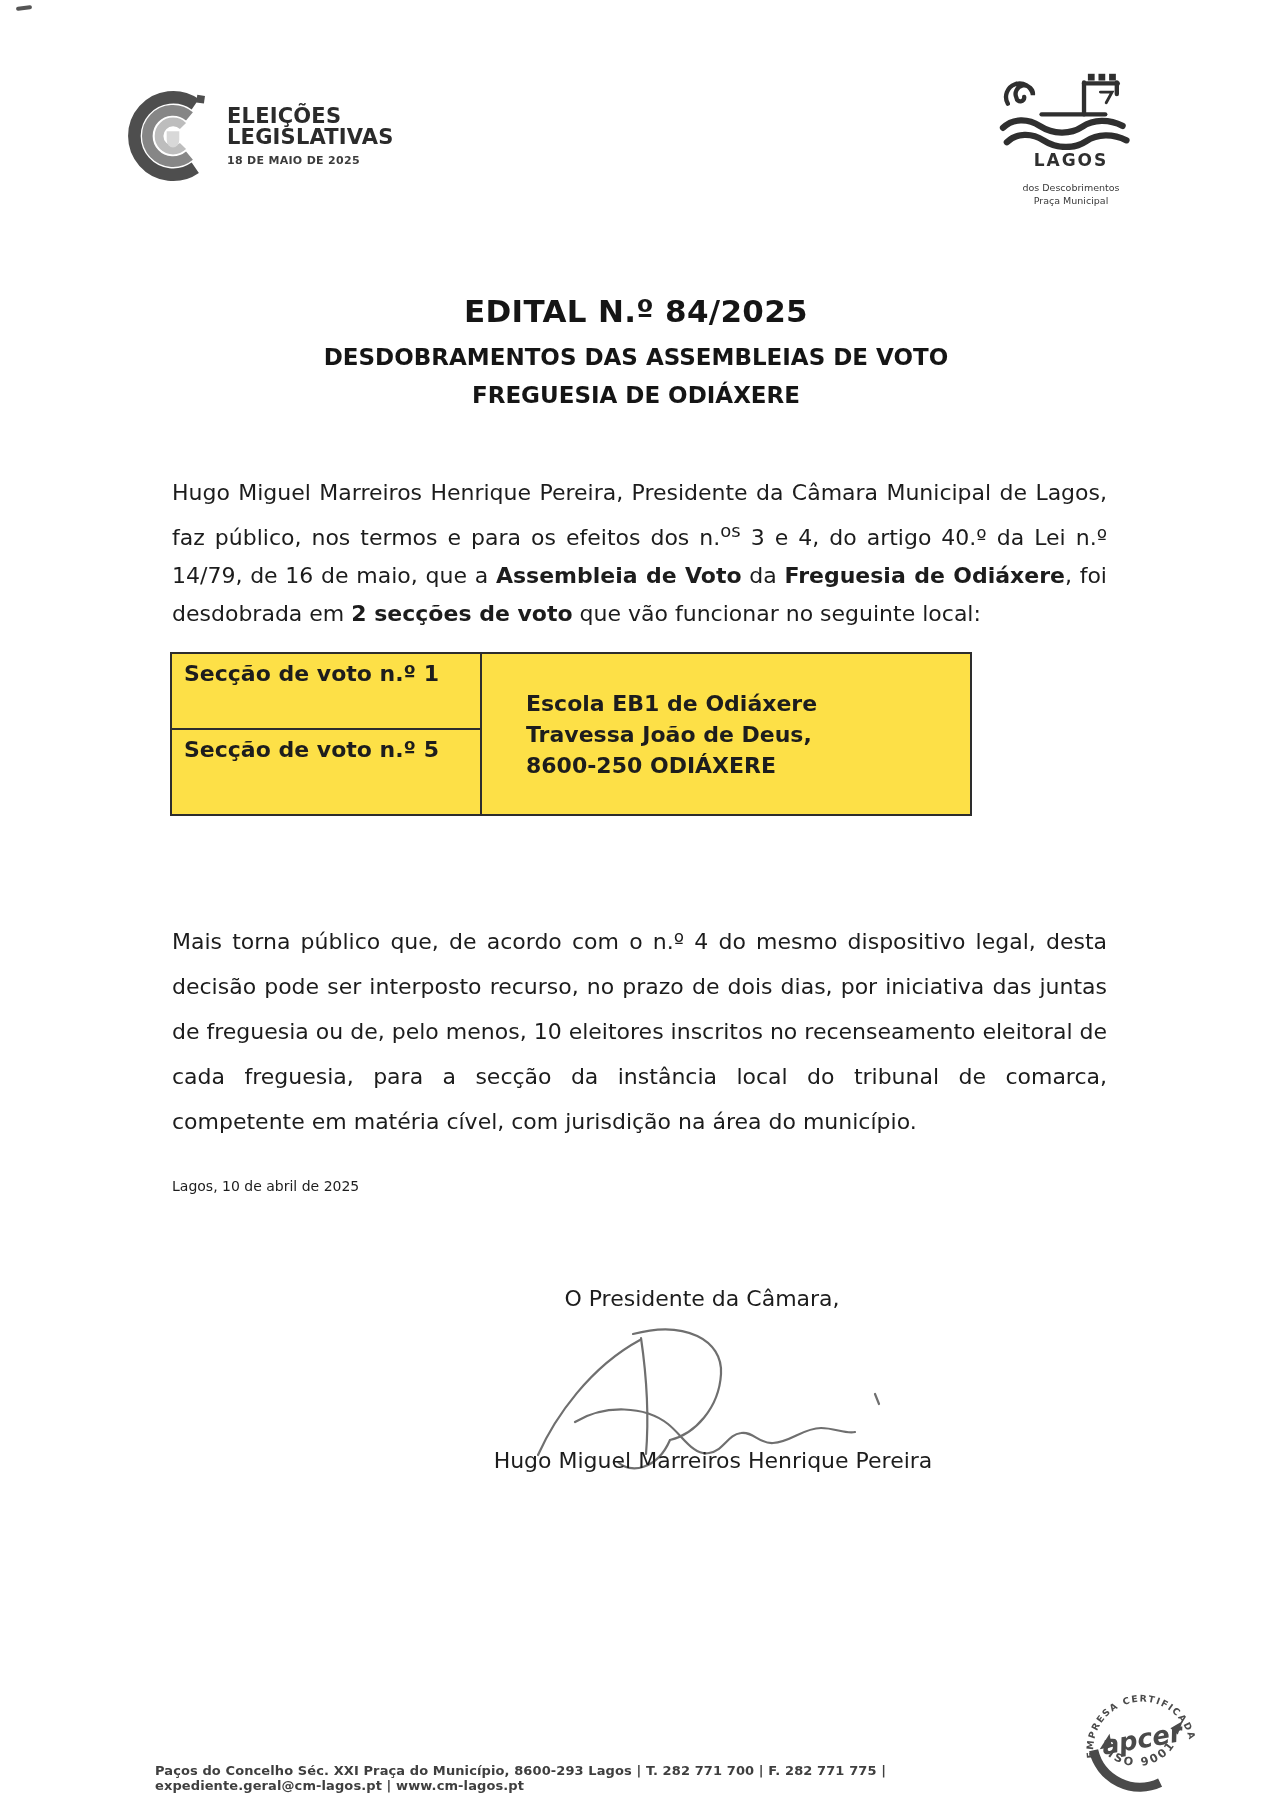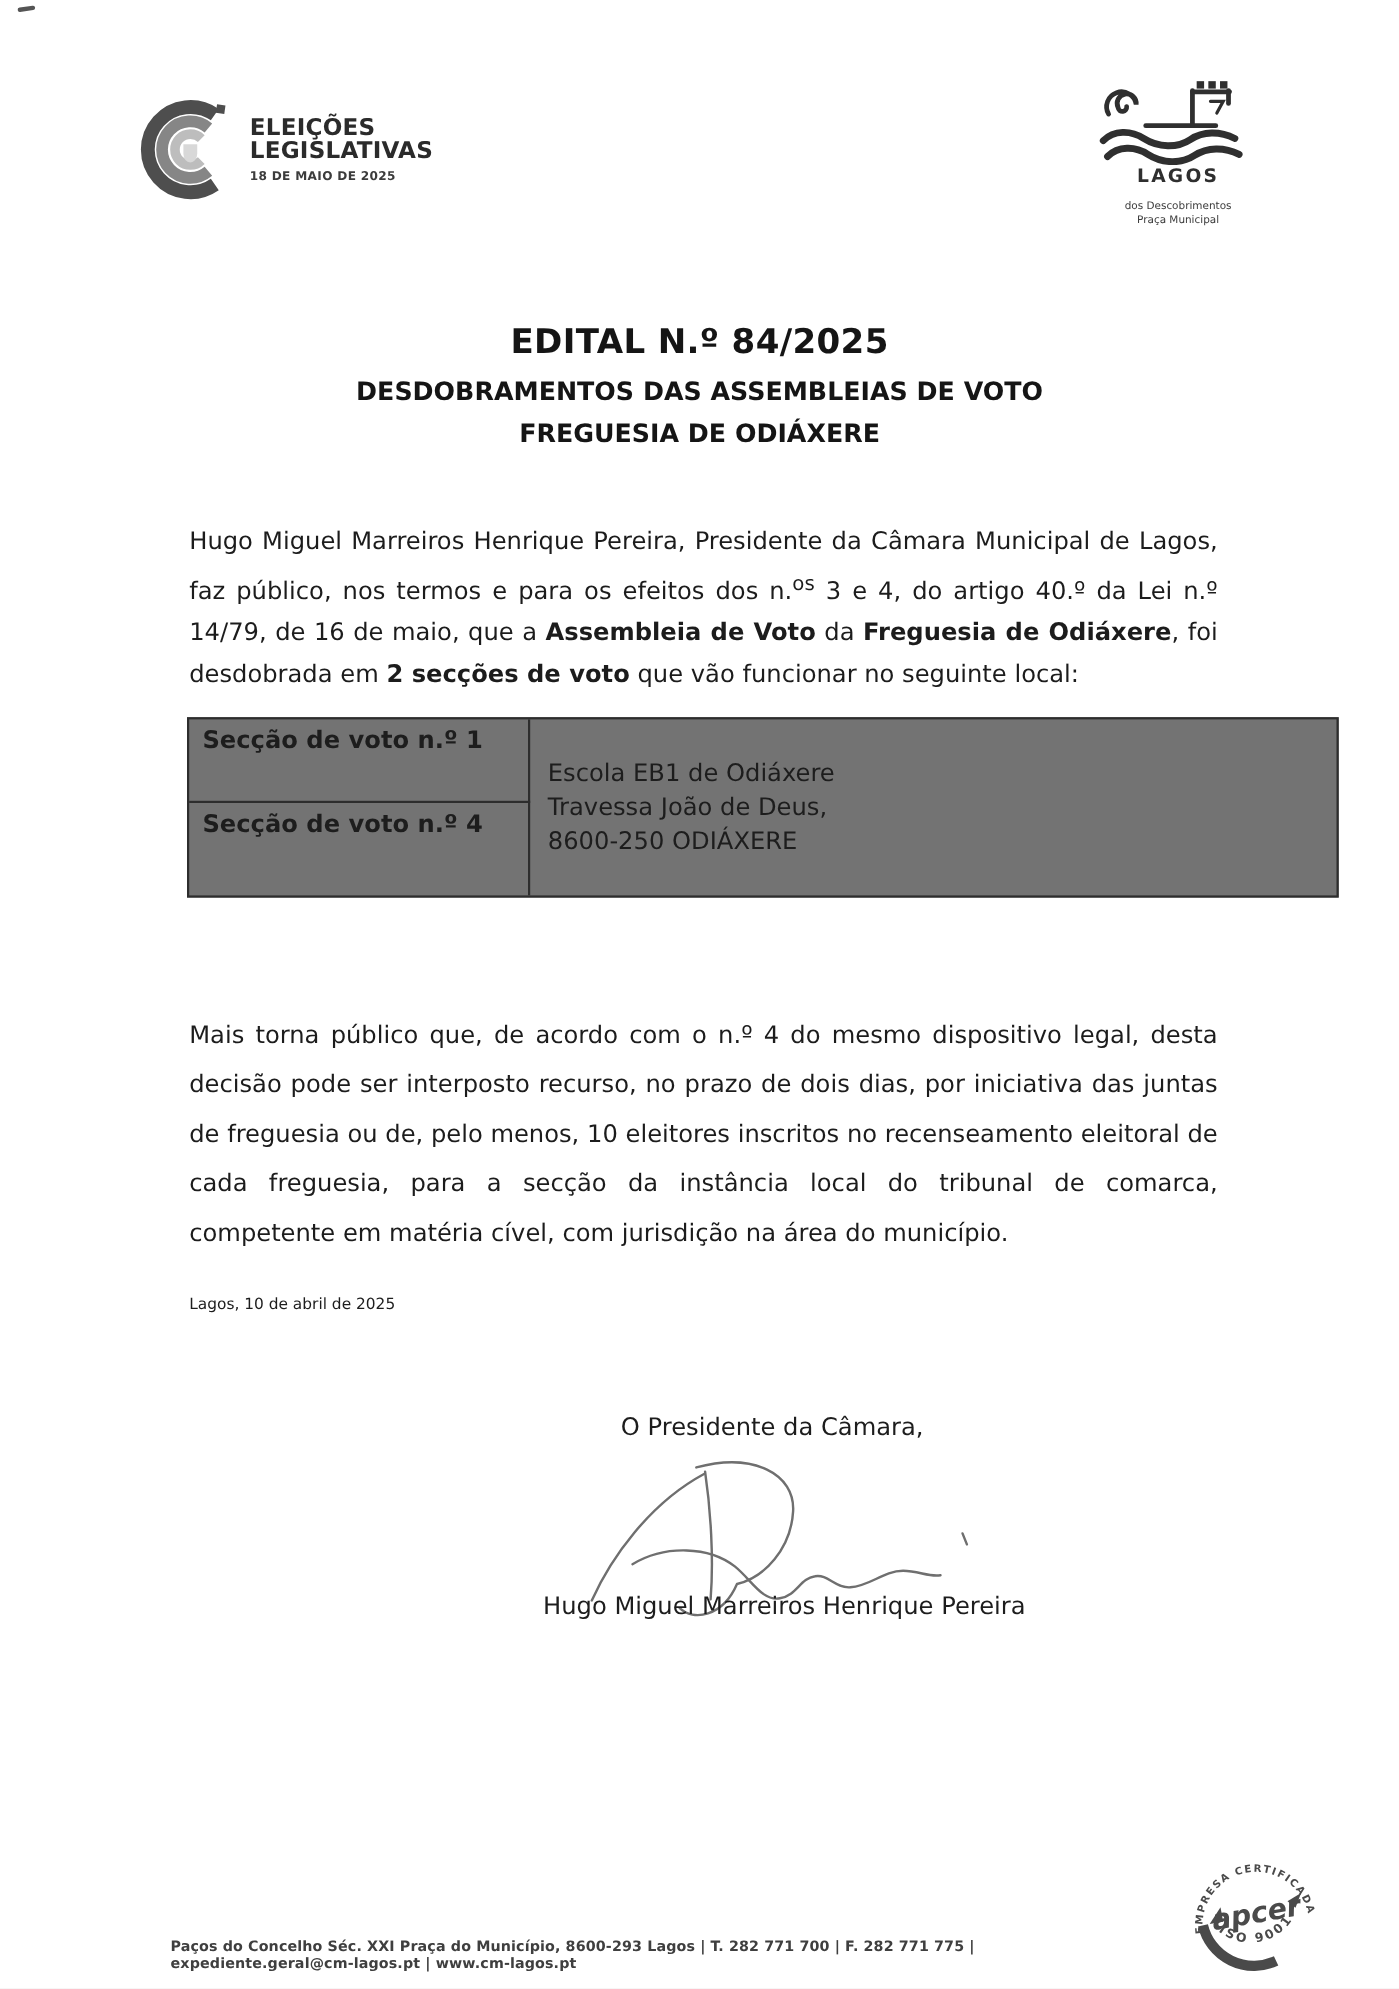--- a/index.html
+++ b/index.html
@@ -25,30 +25,30 @@
   .title-2{font-size:23px;font-weight:bold;margin-top:15px;}
   .title-3{font-size:23px;font-weight:bold;margin-top:12px;}
   
   .para{left:172px;width:935px;font-size:22px;text-align:justify;color:#1c1c1c;}
   .para-1{top:452px;line-height:38px;}
   .para-2{top:897px;line-height:45px;}
   .bold{font-weight:bold;}
   sup{font-size:18px;}
   
   .vote-table{
-    left:170px;top:652px;width:1047px;height:164px;
+    left:170px;top:652px;width:802px;height:164px;
     display:grid;grid-template-columns:310px 1fr;grid-template-rows:76px 1fr;
-    border:2px solid #2d2d2d;box-sizing:border-box;background:#737373;
+    border:2px solid #2d2d2d;box-sizing:border-box;background:#fde047;
   }
   .vt-cell{box-sizing:border-box;padding:7px 12px;font-size:22px;font-weight:bold;}
   .vt-l1{grid-column:1;grid-row:1;border-right:2px solid #2d2d2d;border-bottom:2px solid #2d2d2d;}
   .vt-l2{grid-column:1;grid-row:2;border-right:2px solid #2d2d2d;}
   .vt-addr{
     grid-column:2;grid-row:1 / 3;display:flex;flex-direction:column;justify-content:center;
-    padding-left:16px;font-size:22px;font-weight:normal;line-height:31px;
+    padding-left:44px;font-size:22px;font-weight:bold;line-height:31px;
   }
   
   .date-line{left:172px;top:1178px;font-size:14px;}
   .role-line{left:0;top:1286px;width:1272px;text-align:center;transform:translateX(66px);font-size:22px;}
   .name-line{left:0;top:1448px;width:1272px;text-align:center;transform:translateX(77px);font-size:22px;}
   .signature-svg{left:455px;top:1322px;pointer-events:none;}
   
   .footer-line{left:155px;top:1763px;width:840px;font-size:13px;font-weight:bold;color:#3f3f3f;letter-spacing:.1px;}
   .seal{left:1076px;top:1676px;}
 </style>
@@ -101,21 +101,21 @@
     <div class="title-3">FREGUESIA DE ODIÁXERE</div>
   </div>
 
   <p class="abs para para-1"><span>Hugo Miguel Marreiros Henrique Pereira, Presidente da Câmara Municipal de Lagos, faz público, nos termos e para os efeitos dos n.</span><sup>os</sup><span> 3 e 4, do artigo 40.º da Lei n.º 14/79, de 16 de maio, que a </span><span class="bold">Assembleia de Voto</span><span> da </span><span class="bold">Freguesia de Odiáxere</span><span>, foi desdobrada em </span><span class="bold">2 secções de voto</span><span> que vão funcionar no seguinte local:</span></p>
 
   <div class="abs vote-table">
     <div class="vt-cell vt-l1">
       <span>Secção de voto n.º 1</span>
     </div>
     <div class="vt-cell vt-l2">
-      <span>Secção de voto n.º 4</span>
+      <span>Secção de voto n.º 5</span>
     </div>
     <div class="vt-cell vt-addr">
       <div>Escola EB1 de Odiáxere</div>
       <div>Travessa João de Deus,</div>
       <div>8600-250 ODIÁXERE</div>
     </div>
   </div>
 
   <p class="abs para para-2">Mais torna público que, de acordo com o n.º 4 do mesmo dispositivo legal, desta decisão pode ser interposto recurso, no prazo de dois dias, por iniciativa das juntas de freguesia ou de, pelo menos, 10 eleitores inscritos no recenseamento eleitoral de cada freguesia, para a secção da instância local do tribunal de comarca, competente em matéria cível, com jurisdição na área do município.</p>
 

